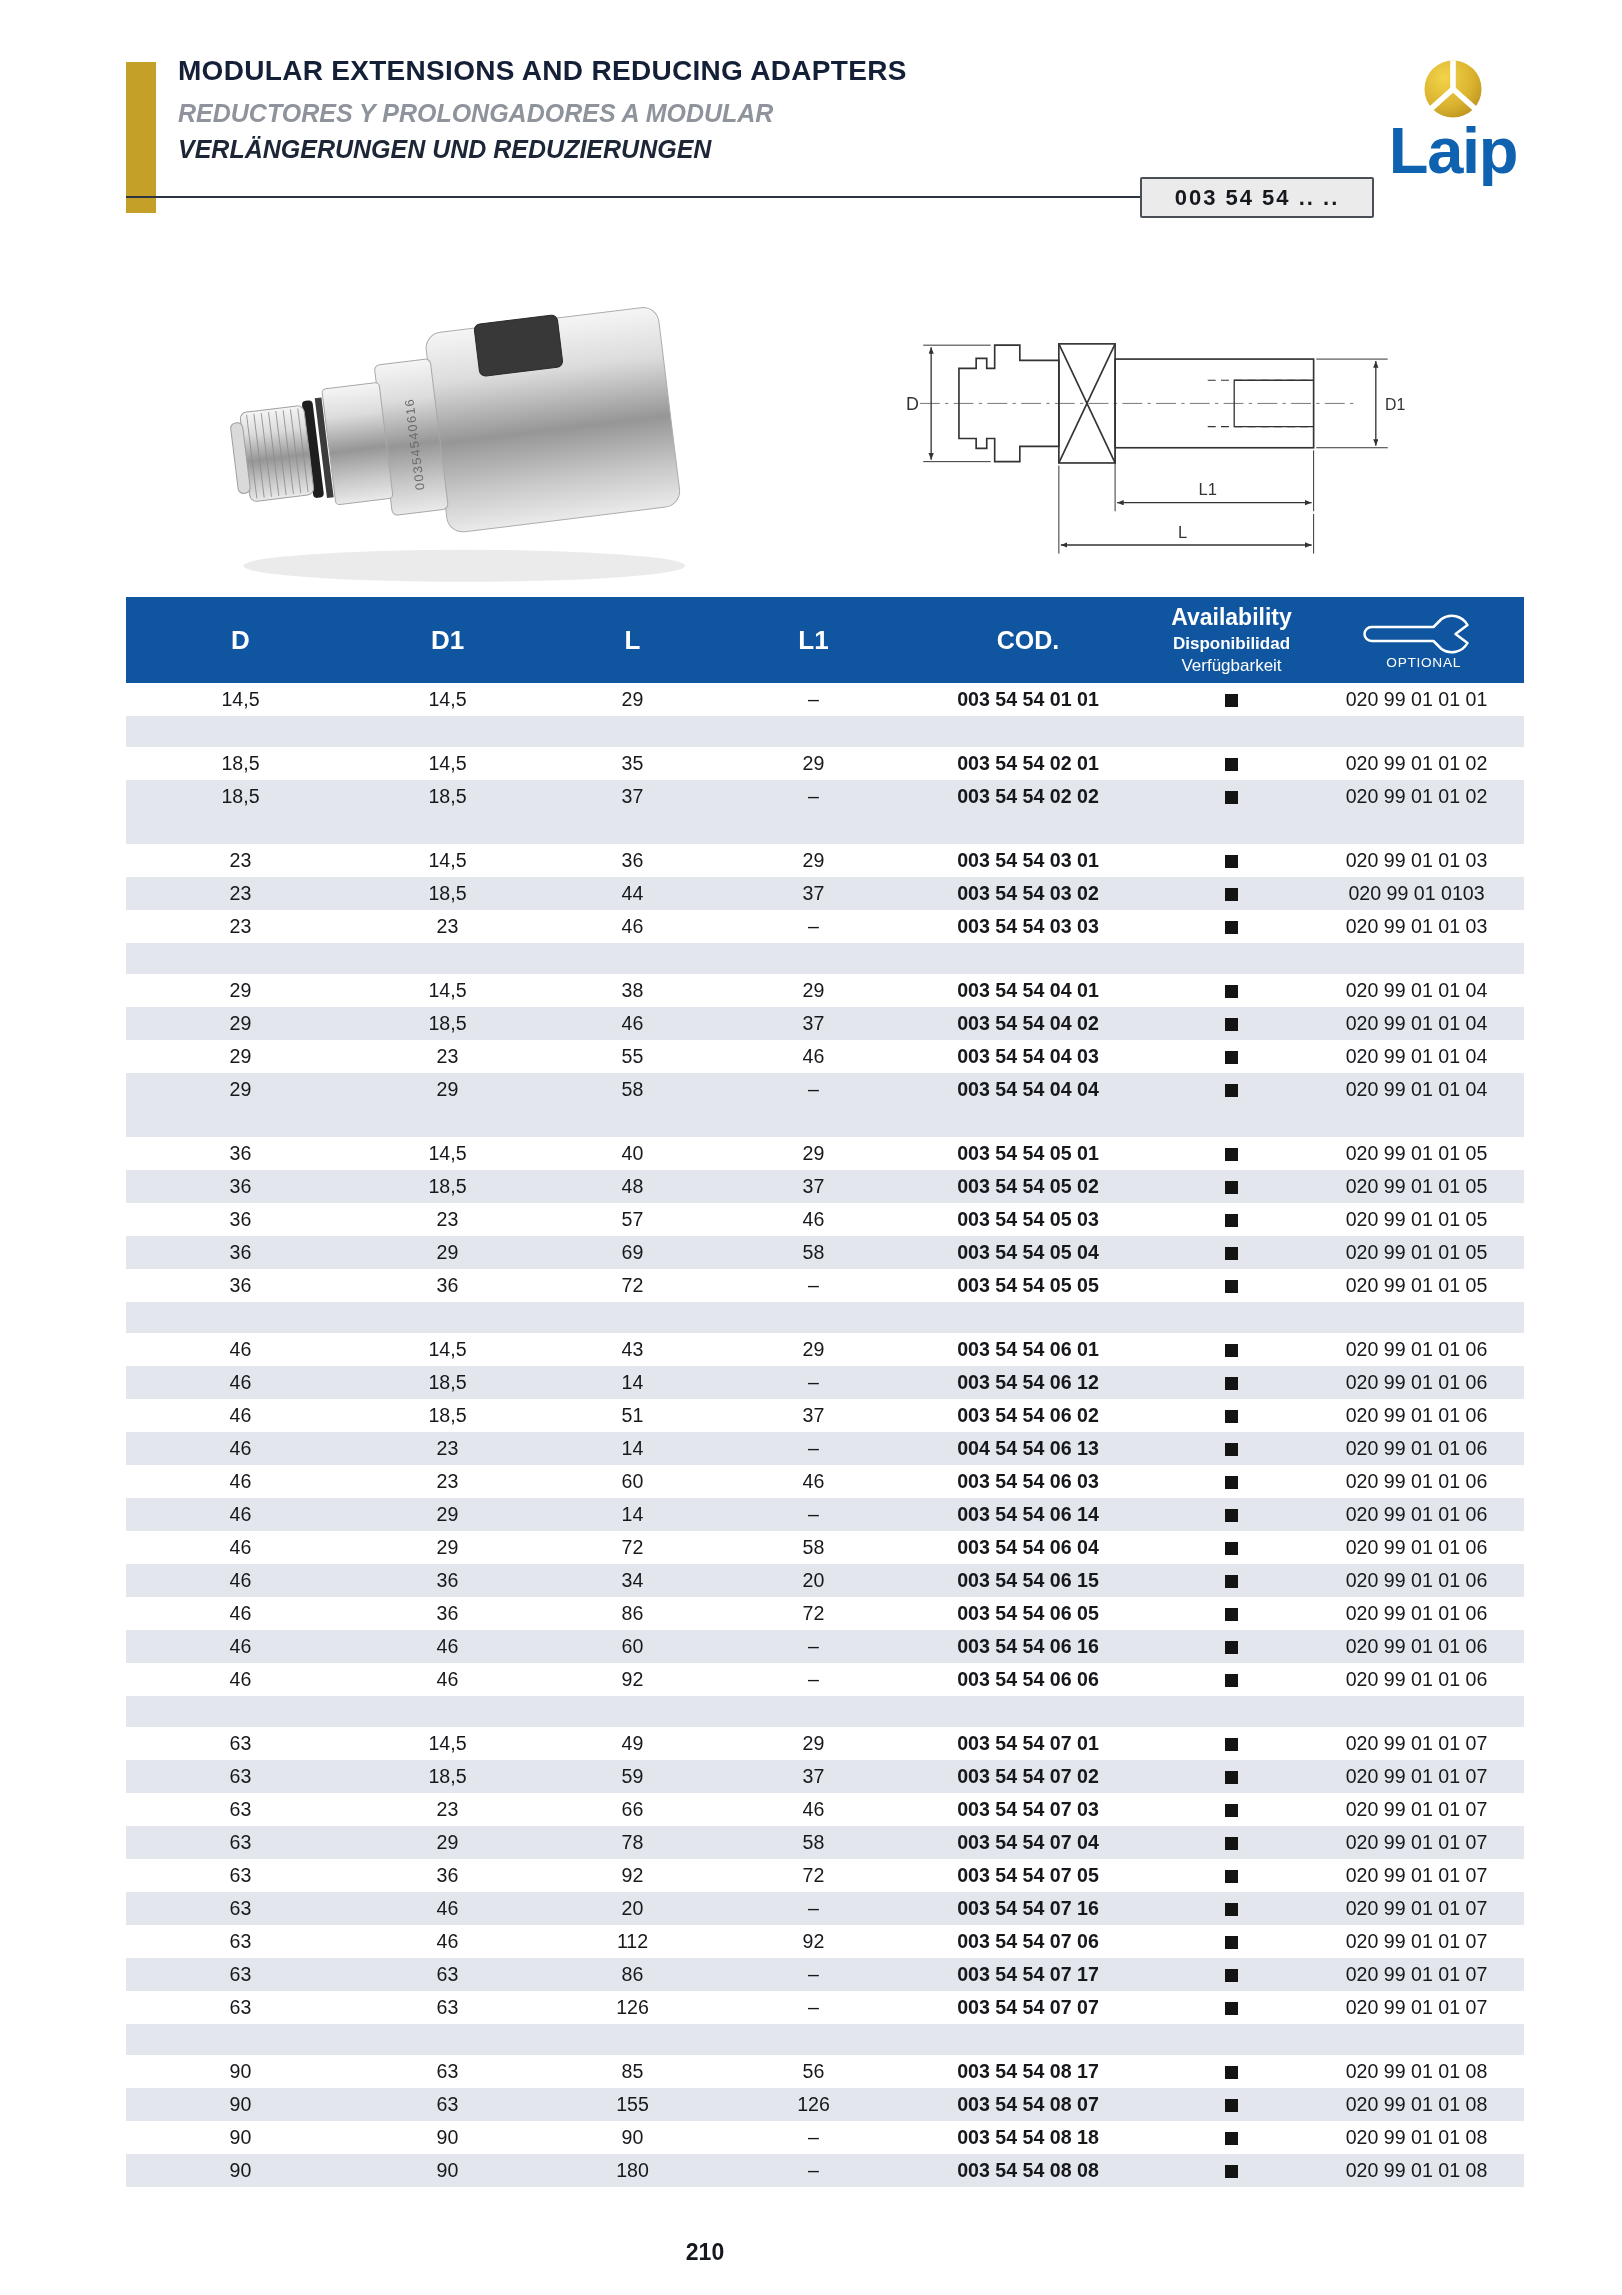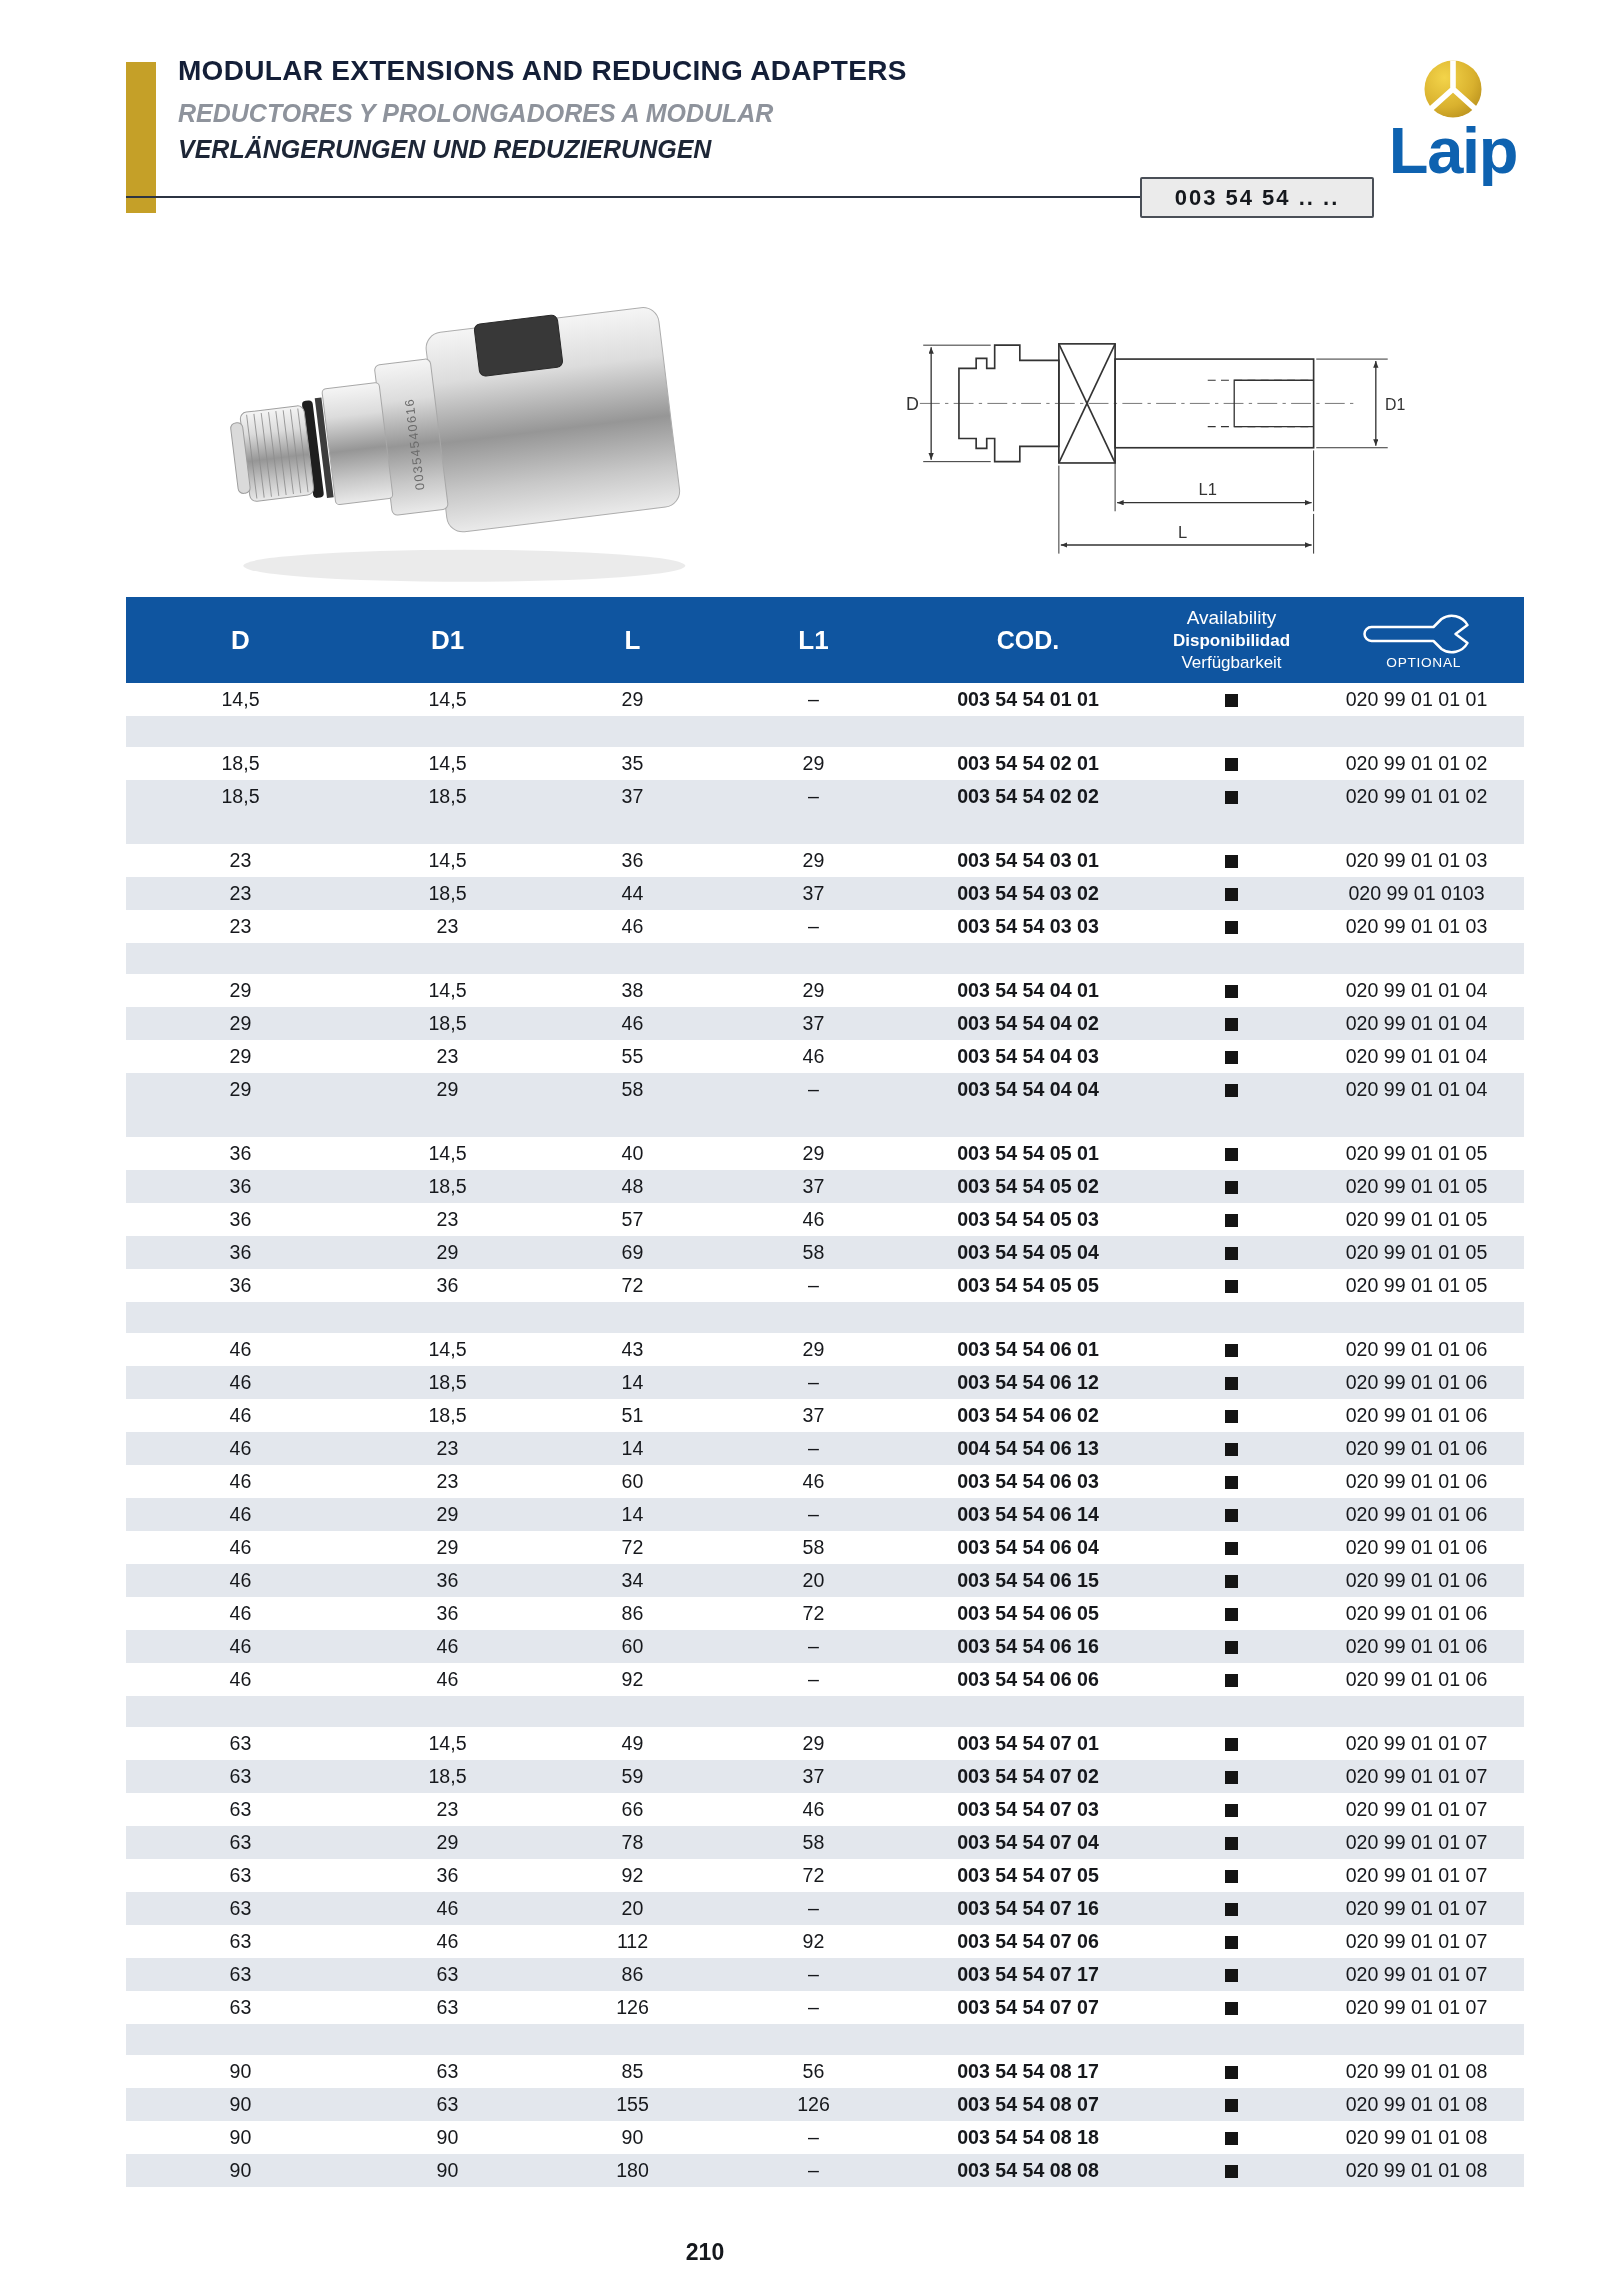--- a/index.html
+++ b/index.html
@@ -33,21 +33,21 @@
   .photo-wrap svg, .drawing-wrap svg { width:100%; height:100%; display:block; }
 
   
   table.catalog { position:absolute; left:126px; top:597px; width:1398px; border-collapse:collapse; table-layout:fixed; }
   col.c-d  { width:229px; } col.c-d1 { width:185px; } col.c-l  { width:185px; }
   col.c-l1 { width:177px; } col.c-cod{ width:252px; } col.c-av { width:155px; } col.c-opt{ width:215px; }
 
   thead th { background:var(--header-blue,#0f55a0); color:#fff; height:86px; vertical-align:middle; text-align:center; padding:0; }
   th.num-head { font-size:26px; font-weight:700; }
   th.cod-head { font-size:25px; font-weight:700; }
-  .av-1 { font-size:19px; font-weight:400; line-height:1.3; }
+  .av-1 { font-size:23px; font-weight:700; line-height:1.3; }
   .av-2 { font-size:17px; font-weight:700; line-height:1.3; }
   .av-3 { font-size:17px; font-weight:400; line-height:1.3; }
   .opt-head-inner { display:flex; flex-direction:column; align-items:center; padding-left:14.4px; }
   .wrench { width:164px; height:48px; }
   .opt-label { font-size:13.7px; letter-spacing:0.7px; margin-top:-2.6px; font-weight:400; }
 
   tbody td { height:33px; text-align:center; font-size:19.6px; color:#16181c; padding:0; vertical-align:middle; }
   tr.stripe td, tr.spacer td { background:var(--stripe,#e3e7ed); }
   td.cod { font-weight:700; }
   tr.spacer td { height:31px; }

